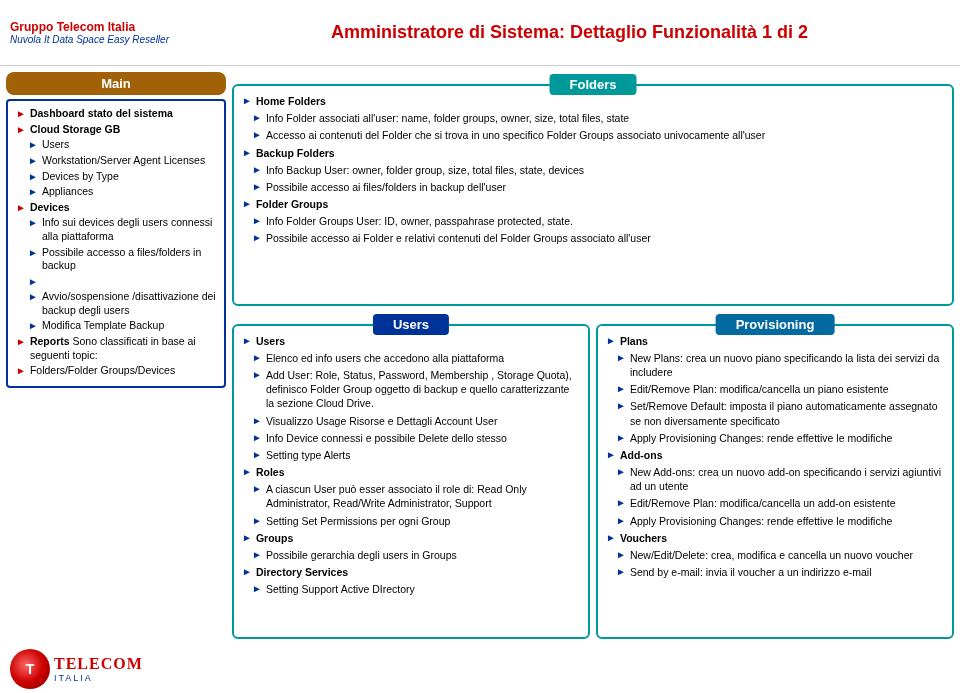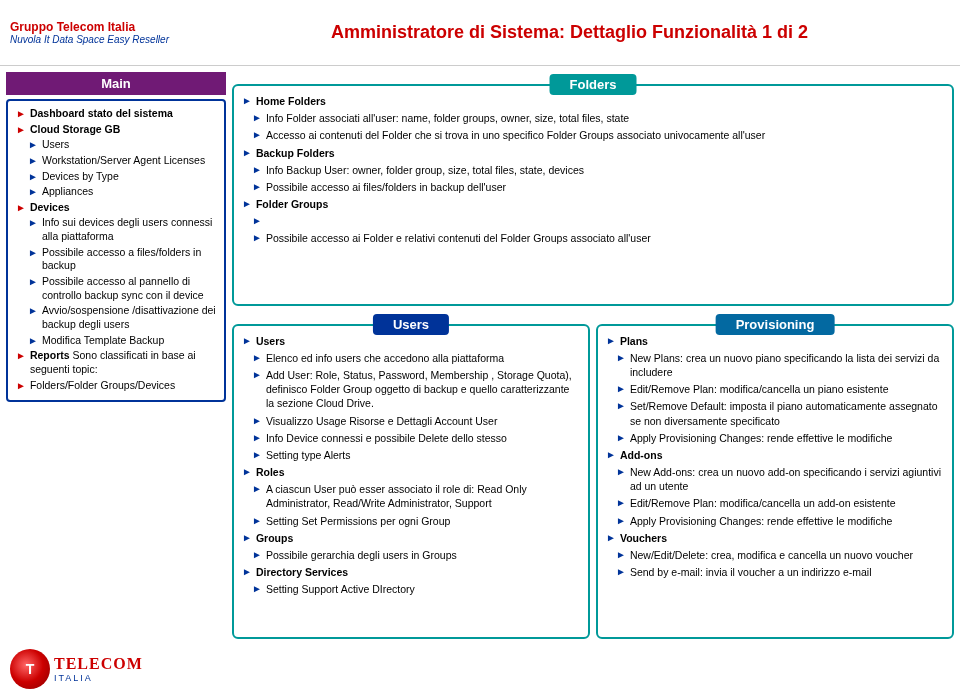--- a/index.html
+++ b/index.html
@@ -55,27 +55,27 @@
       padding: 6px;
       gap: 6px;
     }
     
     .sidebar {
       width: 220px;
       flex-shrink: 0;
       font-size: 10.5px;
     }
     .sidebar-main-label {
-      background: #701a75;
+      background: #a16207;
       color: #fff;
       font-weight: bold;
       font-size: 13px;
       text-align: center;
       padding: 4px 8px;
-      border-radius: 0;
+      border-radius: 8px;
       margin-bottom: 4px;
     }
     .sidebar-box {
       border: 2px solid #003399;
       border-radius: 4px;
       padding: 6px 8px;
     }
     .sidebar-item {
       display: flex;
       align-items: flex-start;
@@ -249,21 +249,20 @@
         <div class="sidebar-item indent-1">
           <span class="arrow">►</span>
           <span>Info sui devices degli  users connessi alla piattaforma</span>
         </div>
         <div class="sidebar-item indent-1">
           <span class="arrow">►</span>
           <span>Possibile accesso a files/folders in backup</span>
         </div>
         <div class="sidebar-item indent-1">
           <span class="arrow">►</span>
-          <span>Possibile accesso al pannello di controllo backup sync con il device</span>
         </div>
         <div class="sidebar-item indent-1">
           <span class="arrow">►</span>
           <span>Avvio/sospensione /disattivazione dei backup degli users</span>
         </div>
         <div class="sidebar-item indent-1">
           <span class="arrow">►</span>
           <span>Modifica Template Backup</span>
         </div>
         <div class="sidebar-item">
@@ -309,20 +308,21 @@
             <span class="arrow">►</span>
             <span>Possibile accesso ai files/folders in backup dell'user</span>
           </div>
 
           <div class="panel-item">
             <span class="arrow arrow-red">►</span>
             <span class="item-bold">Folder Groups</span>
           </div>
           <div class="panel-item indent-1">
             <span class="arrow">►</span>
+            <span>Info Folder Groups User: ID, owner, passpahrase protected, state.</span>
           </div>
           <div class="panel-item indent-1">
             <span class="arrow">►</span>
             <span>Possibile accesso ai Folder e relativi contenuti del Folder Groups associato all'user</span>
           </div>
         </div>
       </div>
 
       <div class="bottom-row">
 

